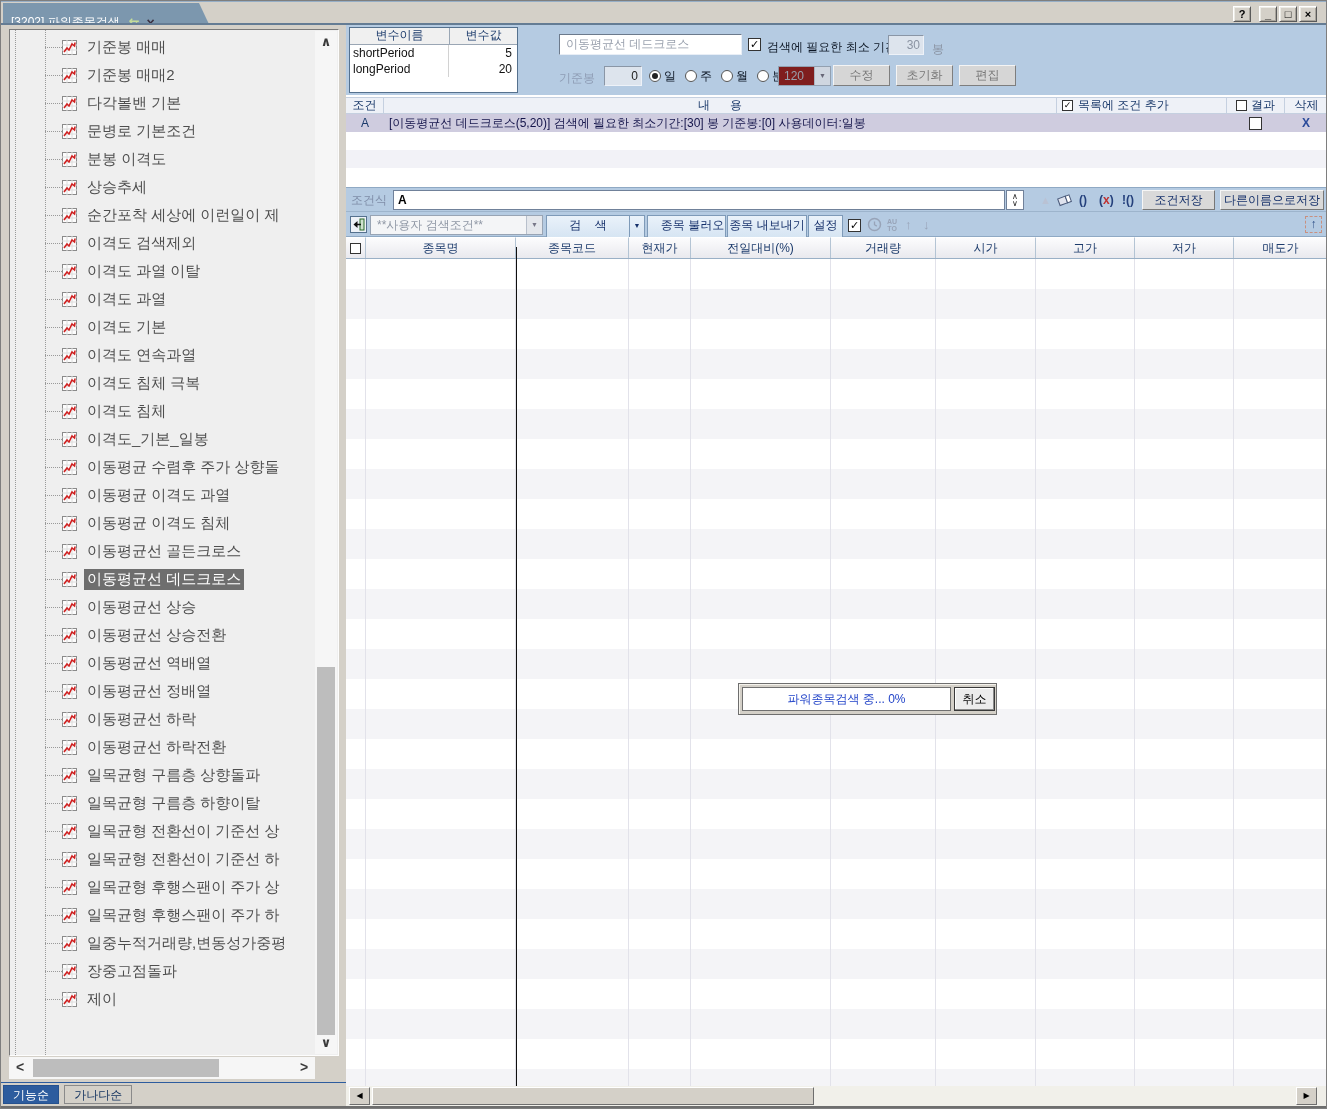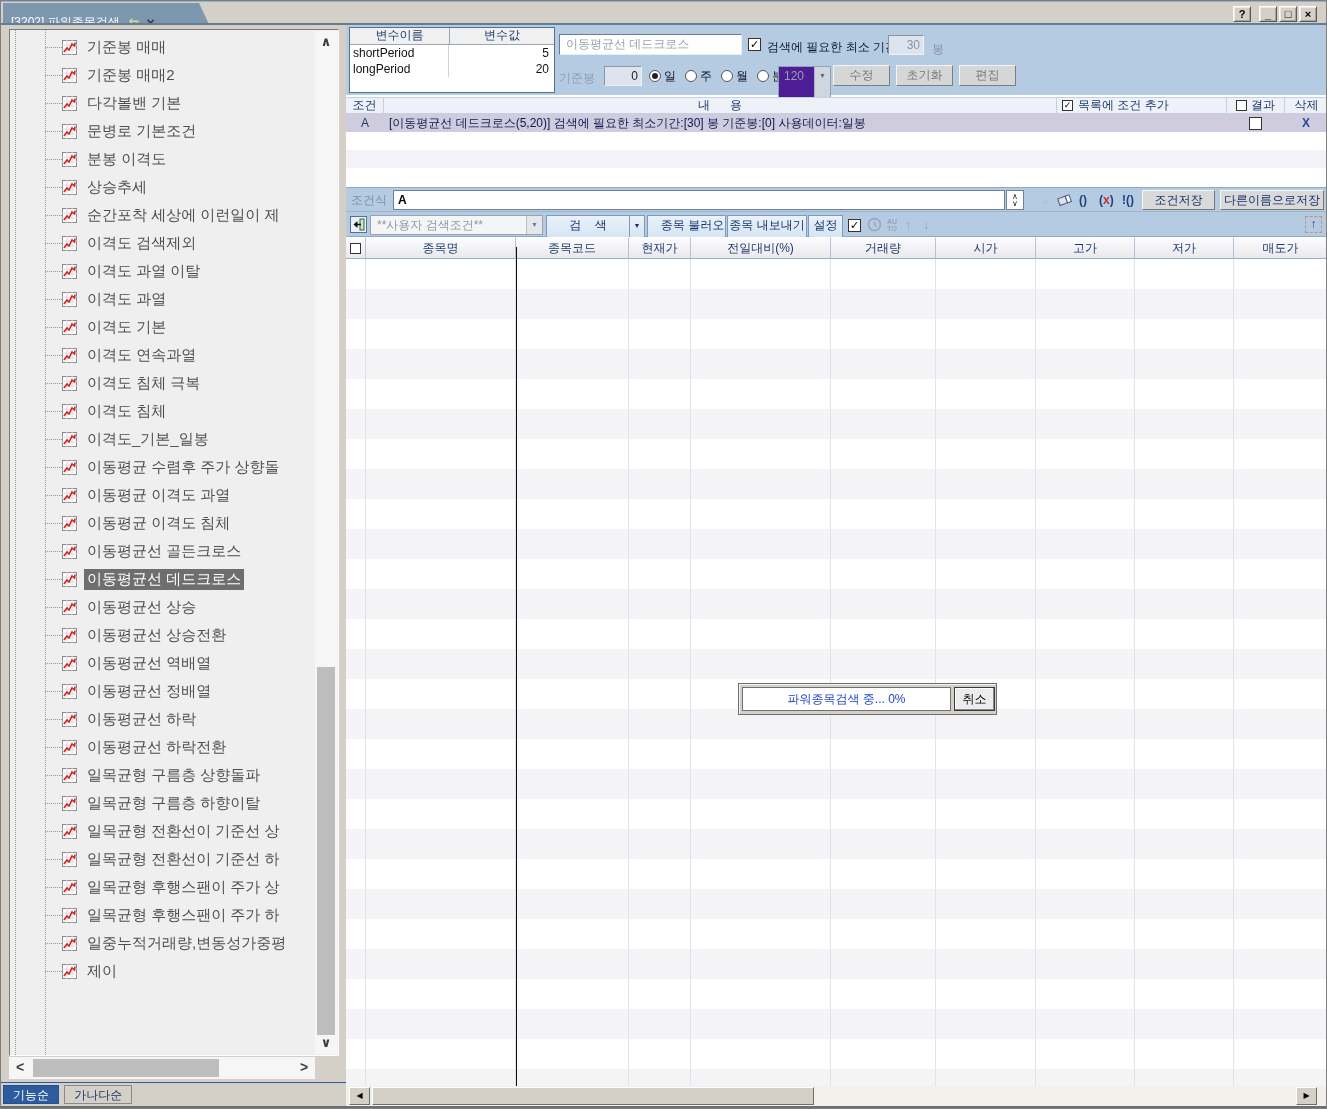--- a/index.html
+++ b/index.html
@@ -38,42 +38,42 @@
   .hs-thumb{position:absolute;left:24px;top:2px;width:186px;height:18px;background:#bdbdbd;}
   .tree-corner{position:absolute;left:314px;top:1032px;width:24px;height:22px;background:#d4d0c8;}
   .left-tabs{position:absolute;left:0;top:1057px;width:345px;height:26px;border-top:1px solid #2d5c9e;background:#d4d0c8;padding:2px 0 0 2px;box-sizing:border-box;}
   .ltab{display:inline-block;height:19px;line-height:18px;padding:0 9px;font-size:12px;box-sizing:border-box;margin-right:2px;}
   .ltab.selected{background:#2d5c9e;color:#ffffff;border:1px solid #26518e;}
   .ltab.normal{background:#d4d0c8;color:#10305e;border:1px solid #8a8a8a;}
 
   
   .right-panel{position:absolute;left:345px;top:24px;width:982px;height:1081px;background:#ffffff;}
   .topctl{position:absolute;left:0;top:0;width:982px;height:70px;background:#b5cbe2;}
-  .vartable{position:absolute;left:3px;top:2px;width:206px;height:66px;background:#fff;border:1px solid #55718e;box-sizing:border-box;}
+  .vartable{position:absolute;left:3px;top:2px;width:169px;height:66px;background:#fff;border:1px solid #55718e;box-sizing:border-box;}
   .vt-header{display:flex;height:16px;background:#f0f0f0;border-bottom:1px solid #9aa6b4;color:#1b3a6b;}
   .vt-h{line-height:15px;text-align:center;}
   .vt-h.n{width:99px;border-right:1px solid #9aa6b4;} .vt-h.v{flex:1;}
   .vt-row{display:flex;height:16px;color:#111;}
   .vt-name{width:99px;padding-left:3px;border-right:1px solid #d2d2d2;line-height:16px;box-sizing:border-box;}
   .vt-val{flex:1;text-align:right;padding-right:5px;line-height:16px;}
   .sunken{background:#dde4ed;border:1px solid;border-color:#8a96a6 #eef2f8 #eef2f8 #8a96a6;box-sizing:border-box;}
   .namefield{position:absolute;left:213px;top:9px;width:183px;height:21px;background:#ffffff;border:1px solid;border-color:#6c7a8c #e8eef6 #e8eef6 #6c7a8c;color:#99a0ad;line-height:19px;padding-left:6px;box-sizing:border-box;}
   .cb{display:inline-block;width:13px;height:13px;background:#fff;border:1px solid #333;line-height:11px;text-align:center;font-size:11px;color:#000;font-weight:bold;box-sizing:border-box;vertical-align:middle;}
   .cb.small{width:11px;height:11px;font-size:9px;line-height:9px;}
   .minchk{position:absolute;left:402px;top:13px;}
   .minlabel{position:absolute;left:421px;top:14px;color:#0c1624;}
   .minfield{position:absolute;left:542px;top:10px;width:36px;height:20px;color:#8a93a2;text-align:right;line-height:18px;padding-right:3px;}
   .bong{position:absolute;left:586px;top:16px;color:#8a93a2;}
   .baselabel{position:absolute;left:213px;top:45px;color:#8e9cb4;}
   .basefield{position:absolute;left:258px;top:41px;width:38px;height:20px;color:#222;text-align:right;line-height:18px;padding-right:3px;}
   .radios{position:absolute;left:303px;top:43px;height:16px;display:flex;align-items:center;color:#0c1624;}
   .radio-item{margin-right:9px;display:flex;align-items:center;}
   .radio{width:12px;height:12px;border-radius:50%;background:#fff;border:1px solid #555;display:inline-block;position:relative;margin-right:3px;box-sizing:border-box;}
   .radio.sel::after{content:"";position:absolute;left:2px;top:2px;width:6px;height:6px;border-radius:50%;background:#222;}
-  .mindd{position:absolute;left:432px;top:41px;width:53px;height:32px;background:#4c1d95;border:1px solid #93a0b0;display:flex;box-sizing:border-box;}
+  .mindd{position:absolute;left:432px;top:41px;width:53px;height:20px;background:#7f1d1d;border:1px solid #93a0b0;display:flex;box-sizing:border-box;}
   .mindd .txt{flex:1;color:#98a0ac;line-height:18px;padding-left:5px;}
   .mindd .arr{width:15px;background:#cfd6e0;border-left:1px solid #aab4c0;color:#667;font-size:7px;line-height:18px;text-align:center;}
   .topbtn{position:absolute;top:40px;height:21px;background:#d6d6d6;border:1px solid;border-color:#f4f4f4 #7e7e7e #7e7e7e #f4f4f4;color:#767676;text-align:center;line-height:19px;box-sizing:border-box;}
   .tb1{left:487px;width:57px;} .tb2{left:550px;width:57px;} .tb3{left:613px;width:57px;}
 
   
   .condhdr{position:absolute;left:0;top:72px;width:982px;height:17px;background:#eef1f7;border-top:1px solid #c5d0e0;border-bottom:1px solid #c5d0e0;display:flex;color:#1b3a6b;box-sizing:border-box;}
   .ch{line-height:15px;box-sizing:border-box;}
   .ch-cond{width:38px;text-align:center;border-right:1px solid #c5d0e0;}
   .ch-content{flex:1;text-align:center;white-space:pre;}
@@ -461,20 +461,29 @@
             <span class="tree-label">일목균형 후행스팬이 주가 하</span>
           </div>
           <div class="tree-row">
             <span class="hline"></span>
             <span class="tree-icon"><svg width="15" height="15" viewBox="0 0 15 15">
                 <rect x="0.5" y="0.5" width="14" height="14" fill="#fdfdfd" stroke="#8a8a8a"></rect>
                 <path d="M0 5h15M0 10h15M5 0v15M10 0v15" stroke="#dcdcdc" fill="none"></path>
                 <polyline points="2,12 5,8 7,10 10,4 12.5,6 13,2.5" stroke="#d02020" stroke-width="1.6" fill="none"></polyline>
               </svg></span>
             <span class="tree-label">일중누적거래량,변동성가중평</span>
+          </div>
+          <div class="tree-row">
+            <span class="hline"></span>
+            <span class="tree-icon"><svg width="15" height="15" viewBox="0 0 15 15">
+                <rect x="0.5" y="0.5" width="14" height="14" fill="#fdfdfd" stroke="#8a8a8a"></rect>
+                <path d="M0 5h15M0 10h15M5 0v15M10 0v15" stroke="#dcdcdc" fill="none"></path>
+                <polyline points="2,12 5,8 7,10 10,4 12.5,6 13,2.5" stroke="#d02020" stroke-width="1.6" fill="none"></polyline>
+              </svg></span>
+            <span class="tree-label">장중고점돌파</span>
           </div>
           <div class="tree-row">
             <span class="hline"></span>
             <span class="tree-icon"><svg width="15" height="15" viewBox="0 0 15 15">
                 <rect x="0.5" y="0.5" width="14" height="14" fill="#fdfdfd" stroke="#8a8a8a"></rect>
                 <path d="M0 5h15M0 10h15M5 0v15M10 0v15" stroke="#dcdcdc" fill="none"></path>
                 <polyline points="2,12 5,8 7,10 10,4 12.5,6 13,2.5" stroke="#d02020" stroke-width="1.6" fill="none"></polyline>
               </svg></span>
             <span class="tree-label">제이</span>
           </div>

